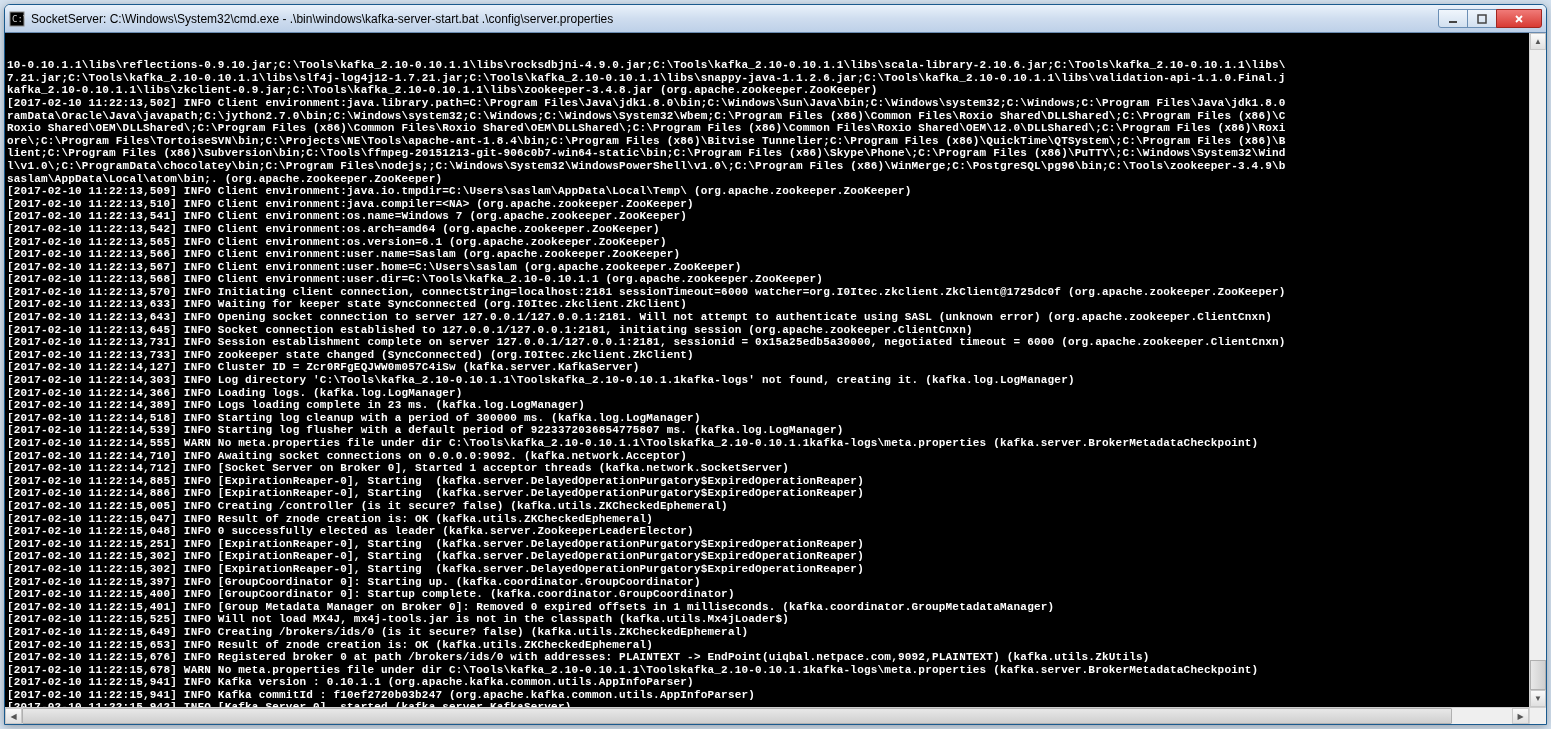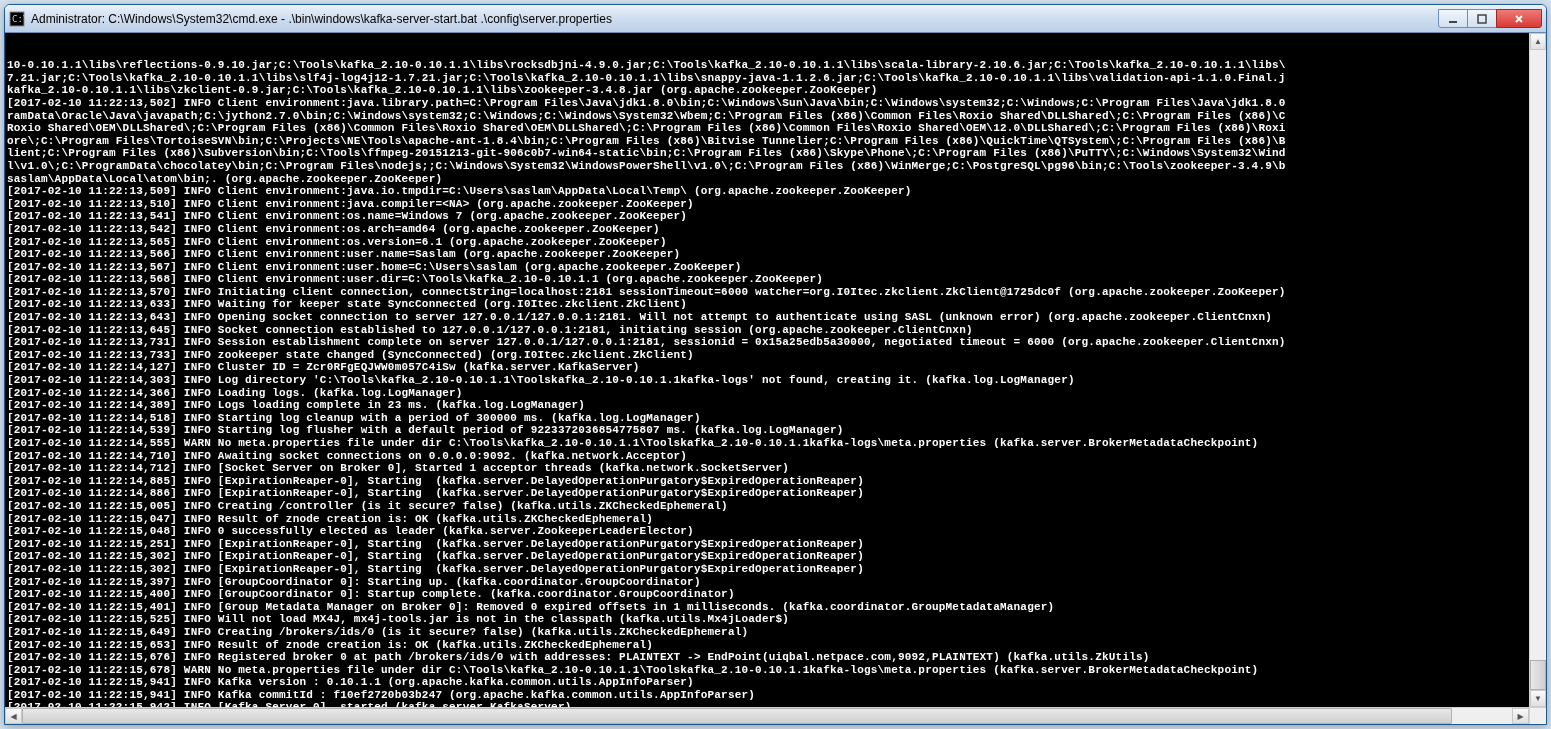--- a/index.html
+++ b/index.html
@@ -183,21 +183,21 @@
 <body>
 
 <div class="window">
   <div class="titlebar">
     <span class="titlebar-icon">
       <svg viewBox="0 0 16 16">
           <rect x="1" y="1" width="14" height="14" fill="#000" stroke="#888" stroke-width="1"></rect>
           <text x="3" y="11" font-size="9" fill="#ccc" font-family="monospace">C:\</text>
         </svg>
     </span>
-    <span class="titlebar-text">Administrator: C:\Windows\System32\cmd.exe - .\bin\windows\kafka-server-start.bat  .\config\server.properties</span>
+    <span class="titlebar-text">SocketServer: C:\Windows\System32\cmd.exe - .\bin\windows\kafka-server-start.bat  .\config\server.properties</span>
     <div class="window-controls">
       <div class="win-btn minimize">
         <svg viewBox="0 0 10 10">
             <rect x="1" y="7" width="8" height="2" fill="#444"></rect>
           </svg>
       </div>
       <div class="win-btn maximize">
         <svg viewBox="0 0 10 10">
             <rect x="1" y="1" width="8" height="8" fill="none" stroke="#444" stroke-width="1.5"></rect>
           </svg>

